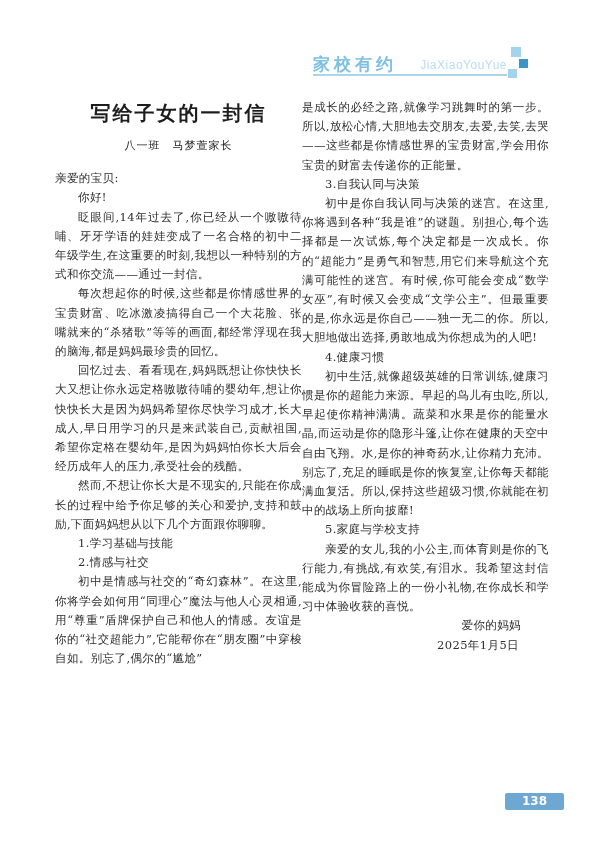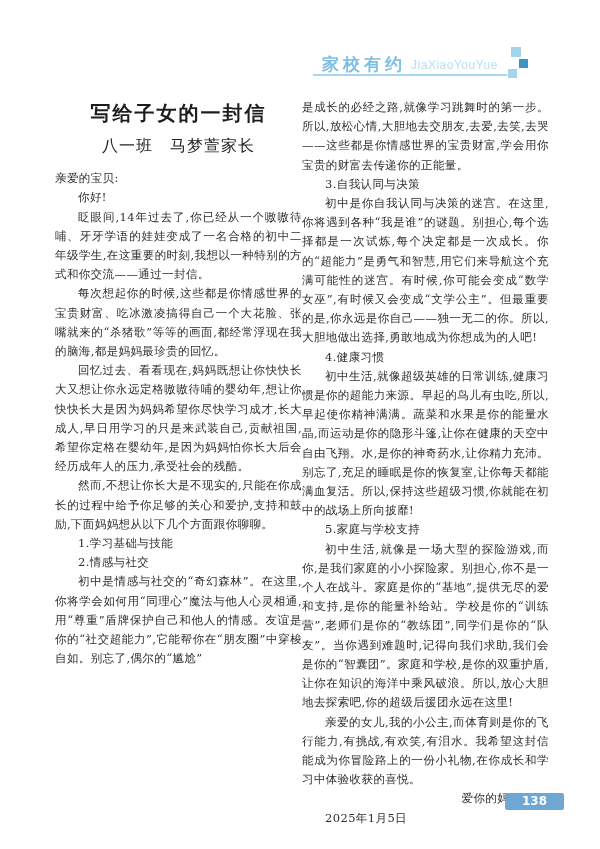--- a/index.html
+++ b/index.html
@@ -3,41 +3,41 @@
 <meta charset="utf-8">
 <style>
   html,body{margin:0;padding:0;background:#e8e8e8;}
   .page{
     position:relative;width:600px;height:849px;background:#ffffff;
     font-family:"DejaVu Serif","Liberation Serif",serif;color:#2e2e2e;
     overflow:hidden;margin:0 auto;
   }
   
   .header-band{position:absolute;top:44px;left:313px;width:194px;height:32px;
-    border-bottom:2px solid #a9d6ec;display:flex;align-items:flex-end;justify-content:center;
+    border-bottom:2px solid #a9d6ec;display:flex;align-items:flex-end;justify-content:space-between;
     gap:5px;padding-bottom:1px;box-sizing:border-box;}
   .brand-cn{font-size:17px;font-weight:bold;letter-spacing:4px;color:#7fc0e2;
     font-family:"DejaVu Sans","Liberation Sans",sans-serif;line-height:1;}
   .brand-py{font-size:12px;color:#b9ddf1;letter-spacing:0.5px;line-height:1;margin-bottom:2px;
     font-family:Liberation Sans, sans-serif;}
   .sq{position:absolute;}
   .sq1{left:511px;top:47px;width:10px;height:10px;background:#a3d4ec;}
   .sq2{left:519px;top:59px;width:9px;height:9px;background:#3d95c6;}
   .sq3{left:508px;top:69px;width:9px;height:9px;background:#a3d4ec;}
   
   .content{position:absolute;top:98px;left:55px;width:505px;display:flex;}
   .col{width:247px;font-size:11.5px;line-height:19.2px;text-align:justify;
     letter-spacing:0.4px;}
   .letter-title{text-align:center;font-size:20px;font-weight:bold;letter-spacing:2px;
     margin:2px 0 0 0;line-height:26px;color:#1d1d1d;}
-  .byline{text-align:center;font-size:16px;letter-spacing:1px;margin:10px 0 14px 0;color:#222;}
+  .byline{text-align:center;font-size:11px;letter-spacing:1px;margin:10px 0 14px 0;color:#222;}
   .col p{margin:0;text-indent:2em;}
   .col p.flush{text-indent:0;}
   .sig{text-align:right;padding-right:28px;text-indent:0;margin-top:19px;}
-  .date-line{text-align:left;padding-right:30px;text-indent:0;}
+  .date-line{text-align:right;padding-right:30px;text-indent:0;}
   
   .pagenum{position:absolute;left:505px;top:793px;min-width:24px;height:17px;
     background:#6ea8d2;color:#ffffff;font-size:12px;font-weight:bold;line-height:17px;
     text-align:center;border-radius:2px;padding:0 17px;box-sizing:border-box;
     font-family:"DejaVu Sans","Liberation Sans",sans-serif;}
 </style>
 </head>
 <body>
 
 <div class="page">
@@ -66,21 +66,20 @@
       <p>初中是情感与社交的“奇幻森林”。在这里,你将学会如何用“同理心”魔法与他人心灵相通,用“尊重”盾牌保护自己和他人的情感。友谊是你的“社交超能力”,它能帮你在“朋友圈”中穿梭自如。别忘了,偶尔的“尴尬”</p>
     </div>
 
     <div class="col">
       <p class="flush">是成长的必经之路,就像学习跳舞时的第一步。所以,放松心情,大胆地去交朋友,去爱,去笑,去哭——这些都是你情感世界的宝贵财富,学会用你宝贵的财富去传递你的正能量。</p>
       <p>3.自我认同与决策</p>
       <p>初中是你自我认同与决策的迷宫。在这里,你将遇到各种“我是谁”的谜题。别担心,每个选择都是一次试炼,每个决定都是一次成长。你的“超能力”是勇气和智慧,用它们来导航这个充满可能性的迷宫。有时候,你可能会变成“数学女巫”,有时候又会变成“文学公主”。但最重要的是,你永远是你自己——独一无二的你。所以,大胆地做出选择,勇敢地成为你想成为的人吧!</p>
       <p>4.健康习惯</p>
       <p>初中生活,就像超级英雄的日常训练,健康习惯是你的超能力来源。早起的鸟儿有虫吃,所以,早起使你精神满满。蔬菜和水果是你的能量水晶,而运动是你的隐形斗篷,让你在健康的天空中自由飞翔。水,是你的神奇药水,让你精力充沛。别忘了,充足的睡眠是你的恢复室,让你每天都能满血复活。所以,保持这些超级习惯,你就能在初中的战场上所向披靡!</p>
       <p>5.家庭与学校支持</p>
-      <p>初中生活,就像是一场大型的探险游戏,而你,是我们家庭的小小探险家。别担心,你不是一个人在战斗。家庭是你的“基地”,提供无尽的爱和支持,是你的能量补给站。学校是你的“训练营”,老师们是你的“教练团”,同学们是你的“队友”。当你遇到难题时,记得向我们求助,我们会是你的“智囊团”。家庭和学校,是你的双重护盾,让你在知识的海洋中乘风破浪。所以,放心大胆地去探索吧,你的超级后援团永远在这里!</p>
       <p>亲爱的女儿,我的小公主,而体育则是你的飞行能力,有挑战,有欢笑,有泪水。我希望这封信能成为你冒险路上的一份小礼物,在你成长和学习中体验收获的喜悦。</p>
       <p class="sig">爱你的妈妈</p>
       <p class="date-line">2025年1月5日</p>
     </div>
 
   </div>
 
   <div class="pagenum">138</div>
 
 </div>

